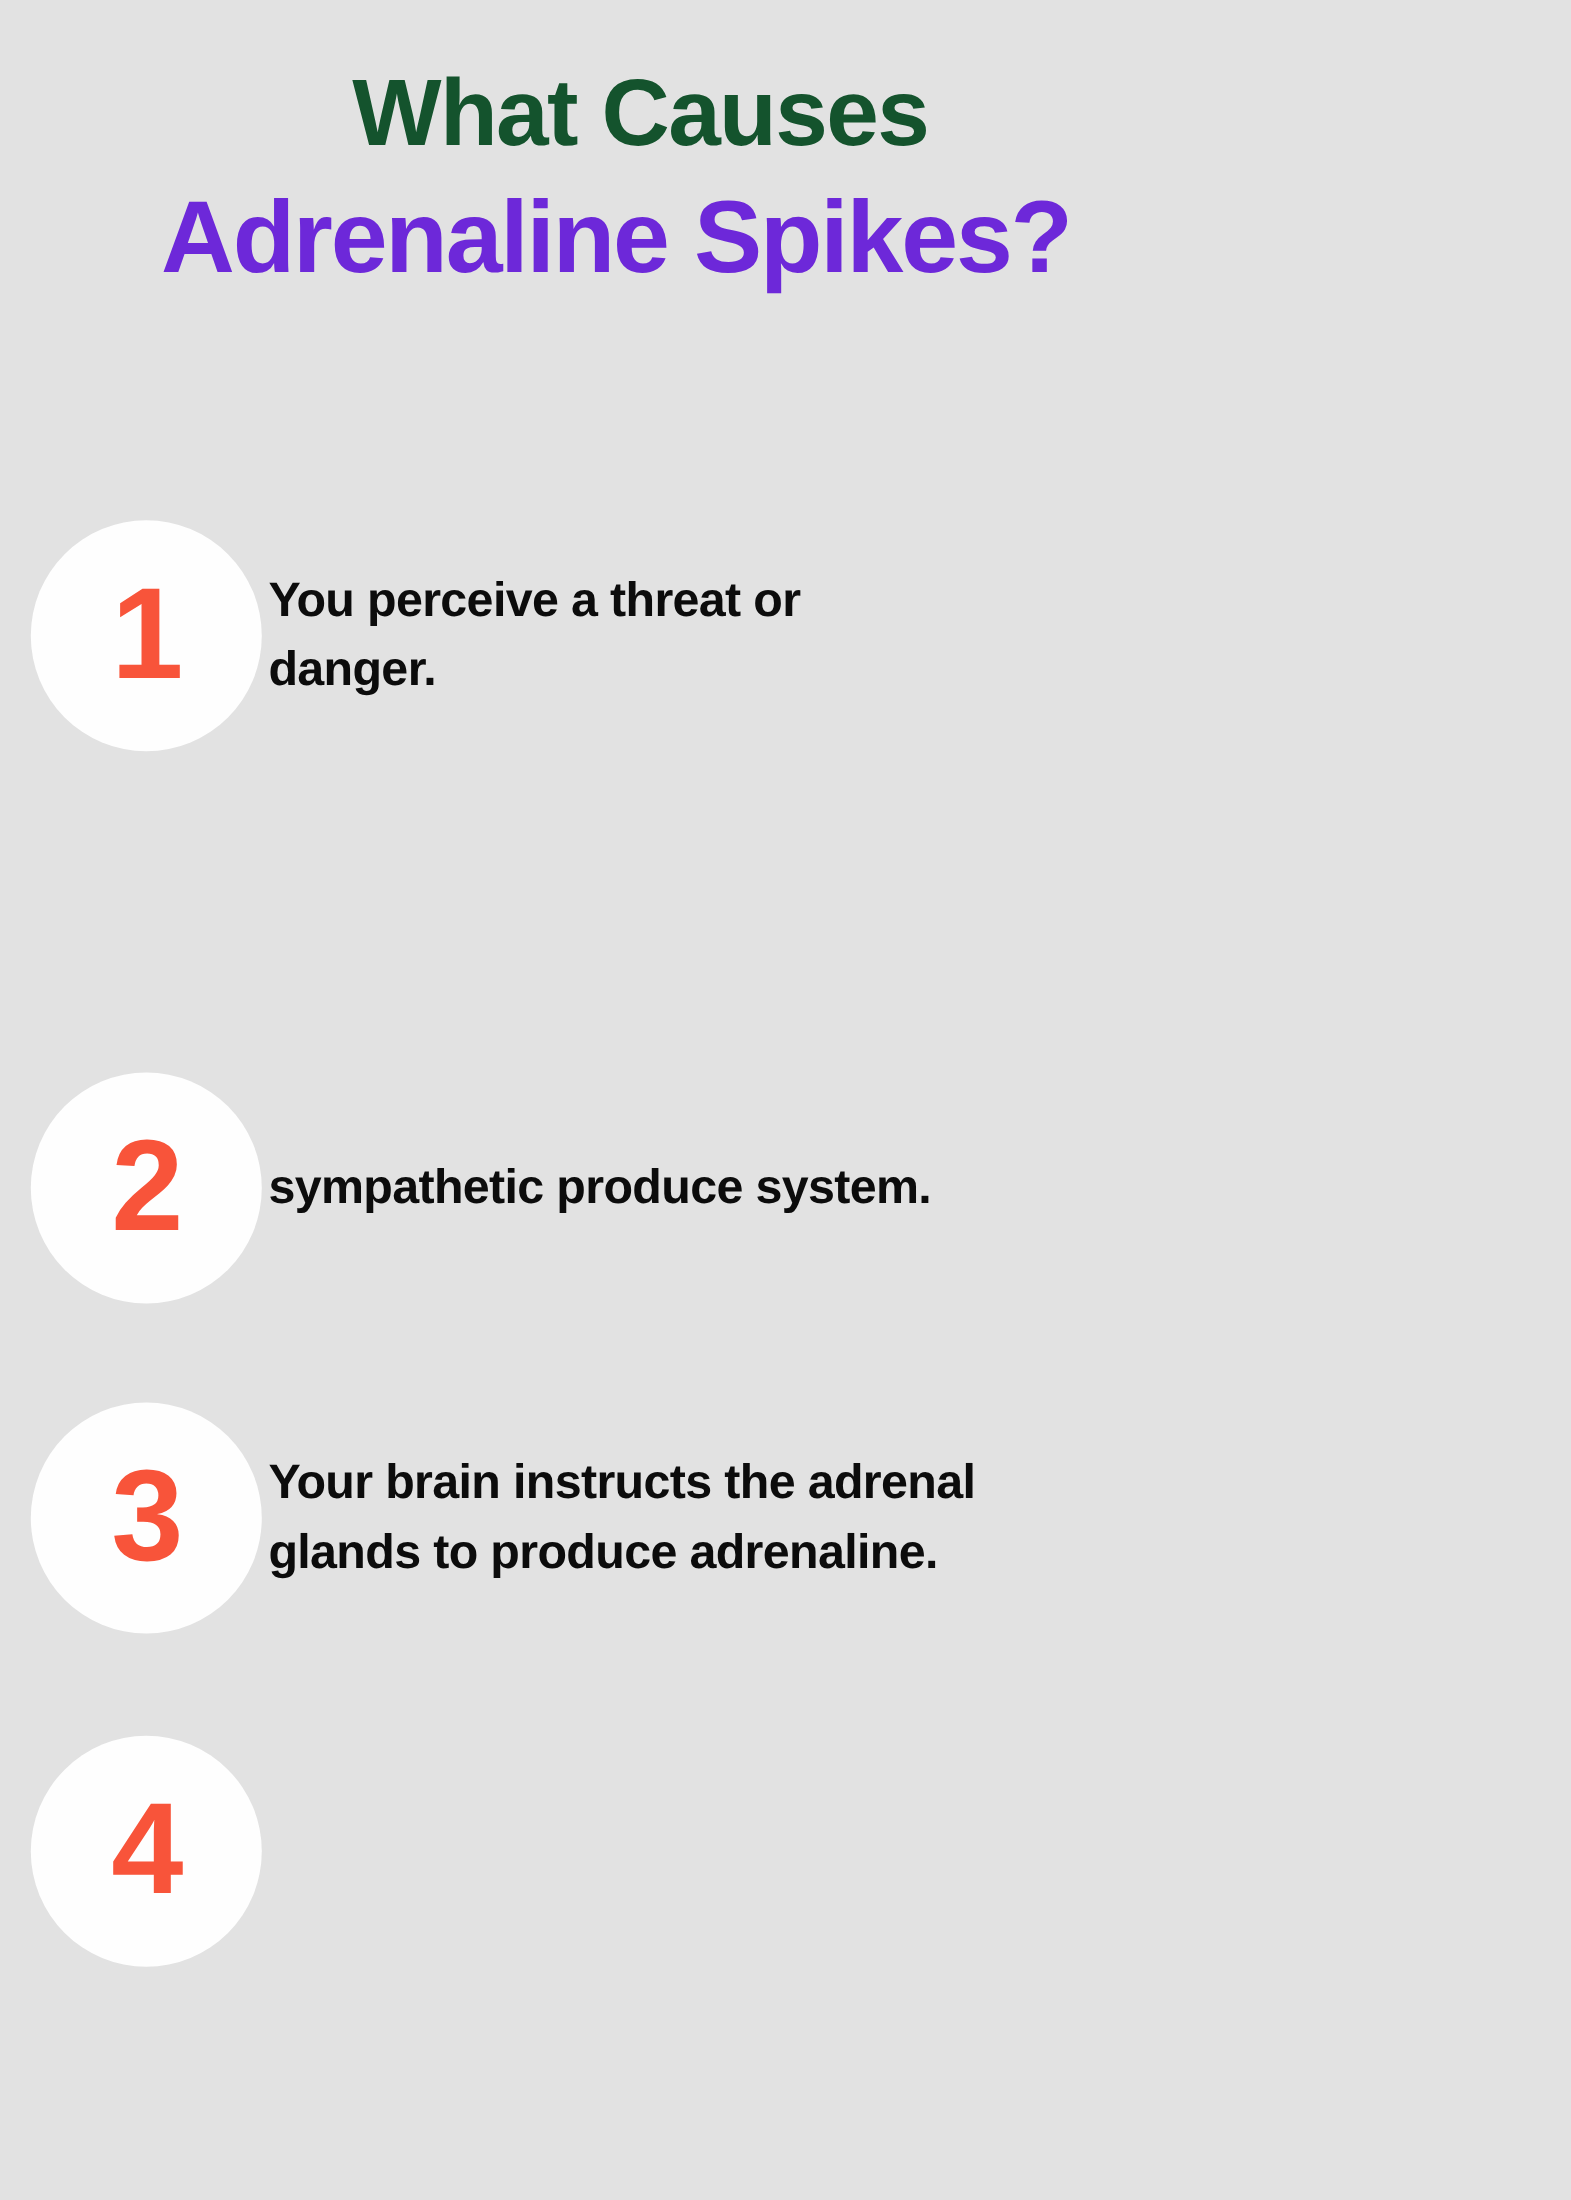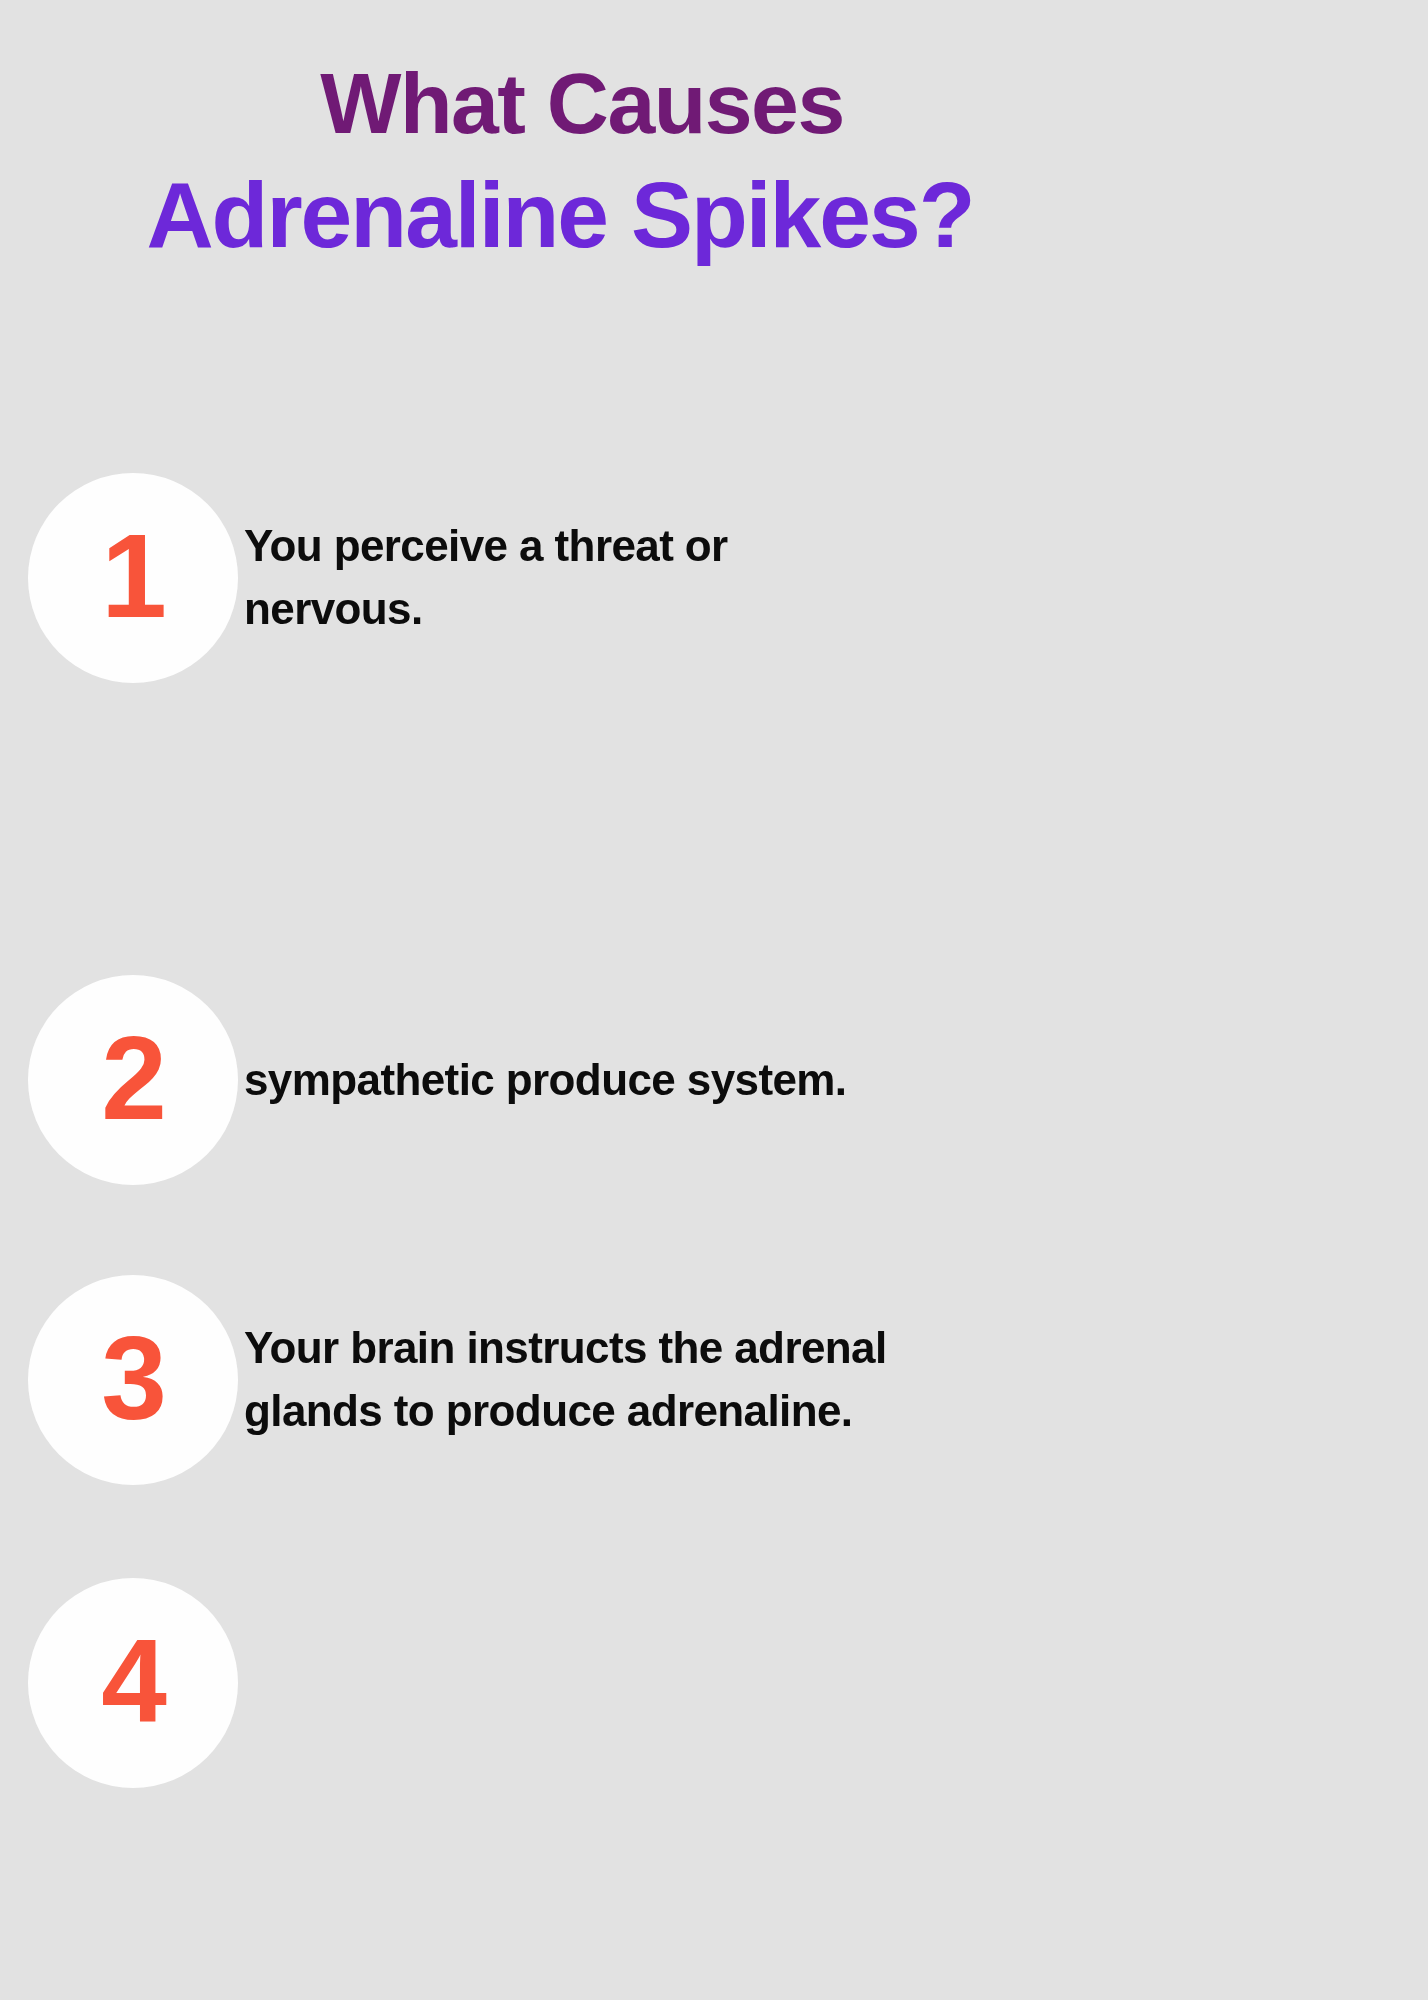--- a/index.html
+++ b/index.html
@@ -29,21 +29,21 @@
     width: 1120px;
     text-align: center;
   }
 
   .title-line-1 {
     display: block;
     font-size: 86px;
     font-weight: 700;
     line-height: 1.06;
     letter-spacing: -1.5px;
-    color: #701a75;
+    color: #14532d;
     white-space: nowrap;
     padding-left: 44px;
   }
 
   .title-line-2 {
     display: block;
     font-size: 93px;
     font-weight: 700;
     line-height: 1.08;
     letter-spacing: -2px;
@@ -126,21 +126,21 @@
   </div>
 
   <div class="steps">
 
     <div class="step step-1">
       <div class="badge">
         <span class="badge-number">1</span>
       </div>
       <div class="step-text">
         <span class="step-text-line">You perceive a threat or</span>
-        <span class="step-text-line">nervous.</span>
+        <span class="step-text-line">danger.</span>
       </div>
     </div>
 
     <div class="step step-2">
       <div class="badge">
         <span class="badge-number">2</span>
       </div>
       <div class="step-text">
         <span class="step-text-line">sympathetic produce system.</span>
       </div>

